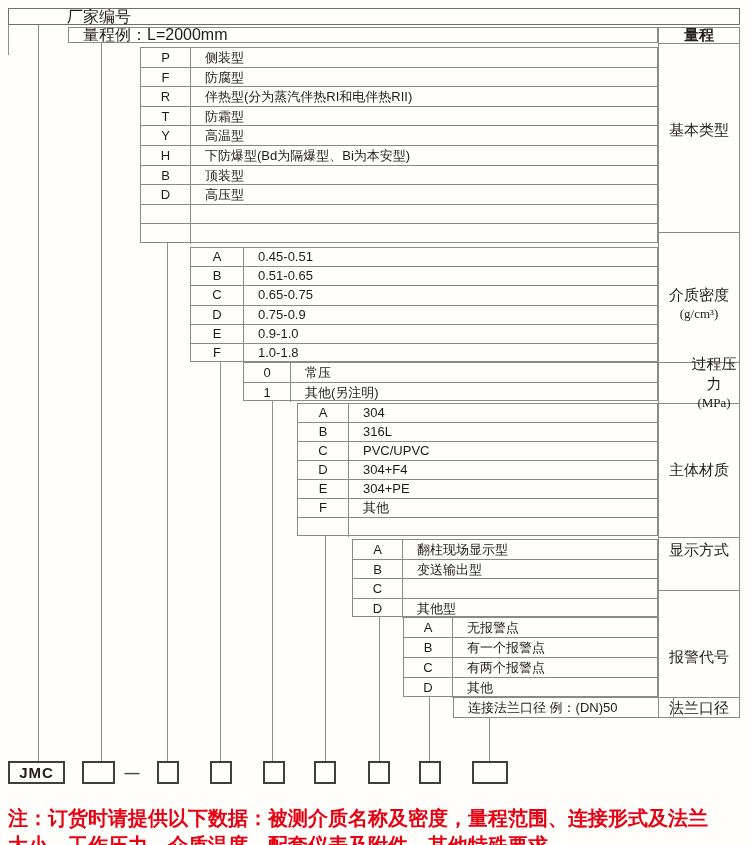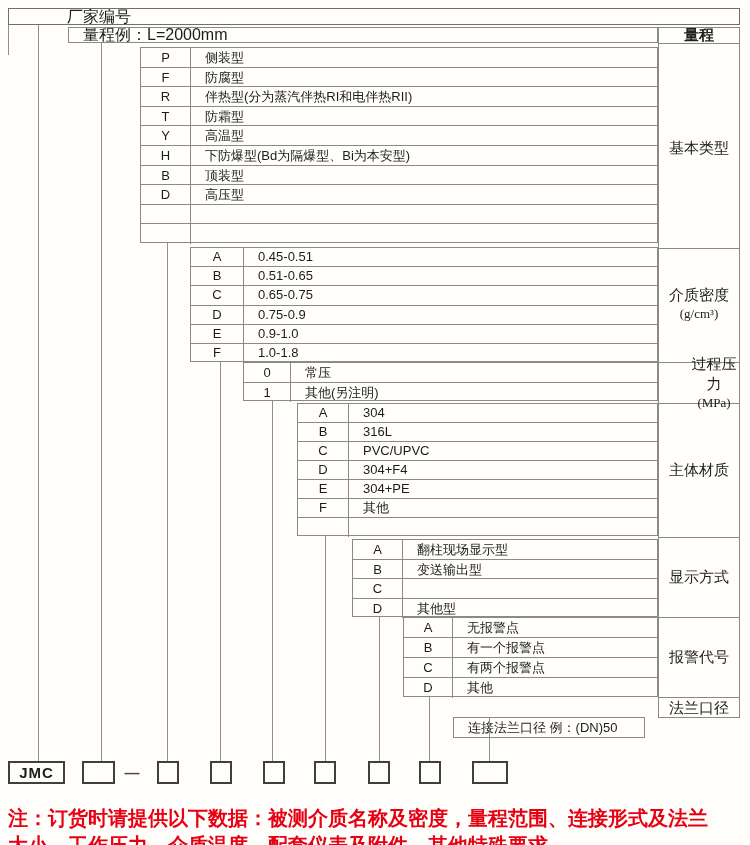--- a/index.html
+++ b/index.html
@@ -69,46 +69,46 @@
   </div>
 
   <div class="abs box headertext" style="left:68px;top:27px;width:590px;height:16px;line-height:14px;padding-left:14px;border-color:var(--line);">
     <span>量程例：L=2000mm</span>
   </div>
 
   <div class="abs labelcol" style="left:658px;top:27px;width:82px;height:691px;">
     <div class="lblcell bb" style="top:0;height:16px;font-weight:bold;">
       <div>量程</div>
     </div>
-    <div class="lblcell bb" style="top:20px;height:201px;">
+    <div class="lblcell bb" style="top:4px;height:201px;font-family:Liberation Mono, monospace;">
       <div>基本类型</div>
     </div>
     <div class="lblcell bb" style="top:217px;height:118px;">
       <div>介质密度</div>
       <div class="lblsub">(g/cm³)</div>
     </div>
     <div class="lblcell bb" style="top:335px;height:41px;padding-left:30px;">
       <div>过程压力</div>
       <div class="lblsub">(MPa)</div>
     </div>
     <div class="lblcell bb" style="top:376px;height:134px;">
       <div>主体材质</div>
     </div>
-    <div class="lblcell bb" style="top:510px;height:80px;justify-content:center;">
+    <div class="lblcell bb" style="top:483px;height:80px;justify-content:center;">
       <div>显示方式</div>
     </div>
     <div class="lblcell bb" style="top:590px;height:80px;">
       <div>报警代号</div>
     </div>
     <div class="lblcell" style="top:670px;height:21px;">
       <div>法兰口径</div>
     </div>
   </div>
 
-  <div class="abs tbl" style="left:453px;top:697px;width:192px;height:21px;font-size:13px;line-height:19px;padding-left:14px;white-space:nowrap;overflow:hidden;margin-top:20px;">
+  <div class="abs tbl" style="left:453px;top:697px;width:221px;height:21px;font-size:13px;line-height:19px;padding-left:14px;white-space:nowrap;overflow:hidden;">
     <span>连接法兰口径 例：(DN)50</span>
   </div>
 
   <div id="dyn">
       <div class="vline" style="left: 167px; top: 243px; height: 518px;"></div>
       <div class="vline" style="left: 220px; top: 362px; height: 399px;"></div>
       <div class="vline" style="left: 272px; top: 401px; height: 360px;"></div>
       <div class="vline" style="left: 325px; top: 536px; height: 225px;"></div>
       <div class="vline" style="left: 379px; top: 617px; height: 144px;"></div>
       <div class="vline" style="left: 429px; top: 697px; height: 64px;"></div>

